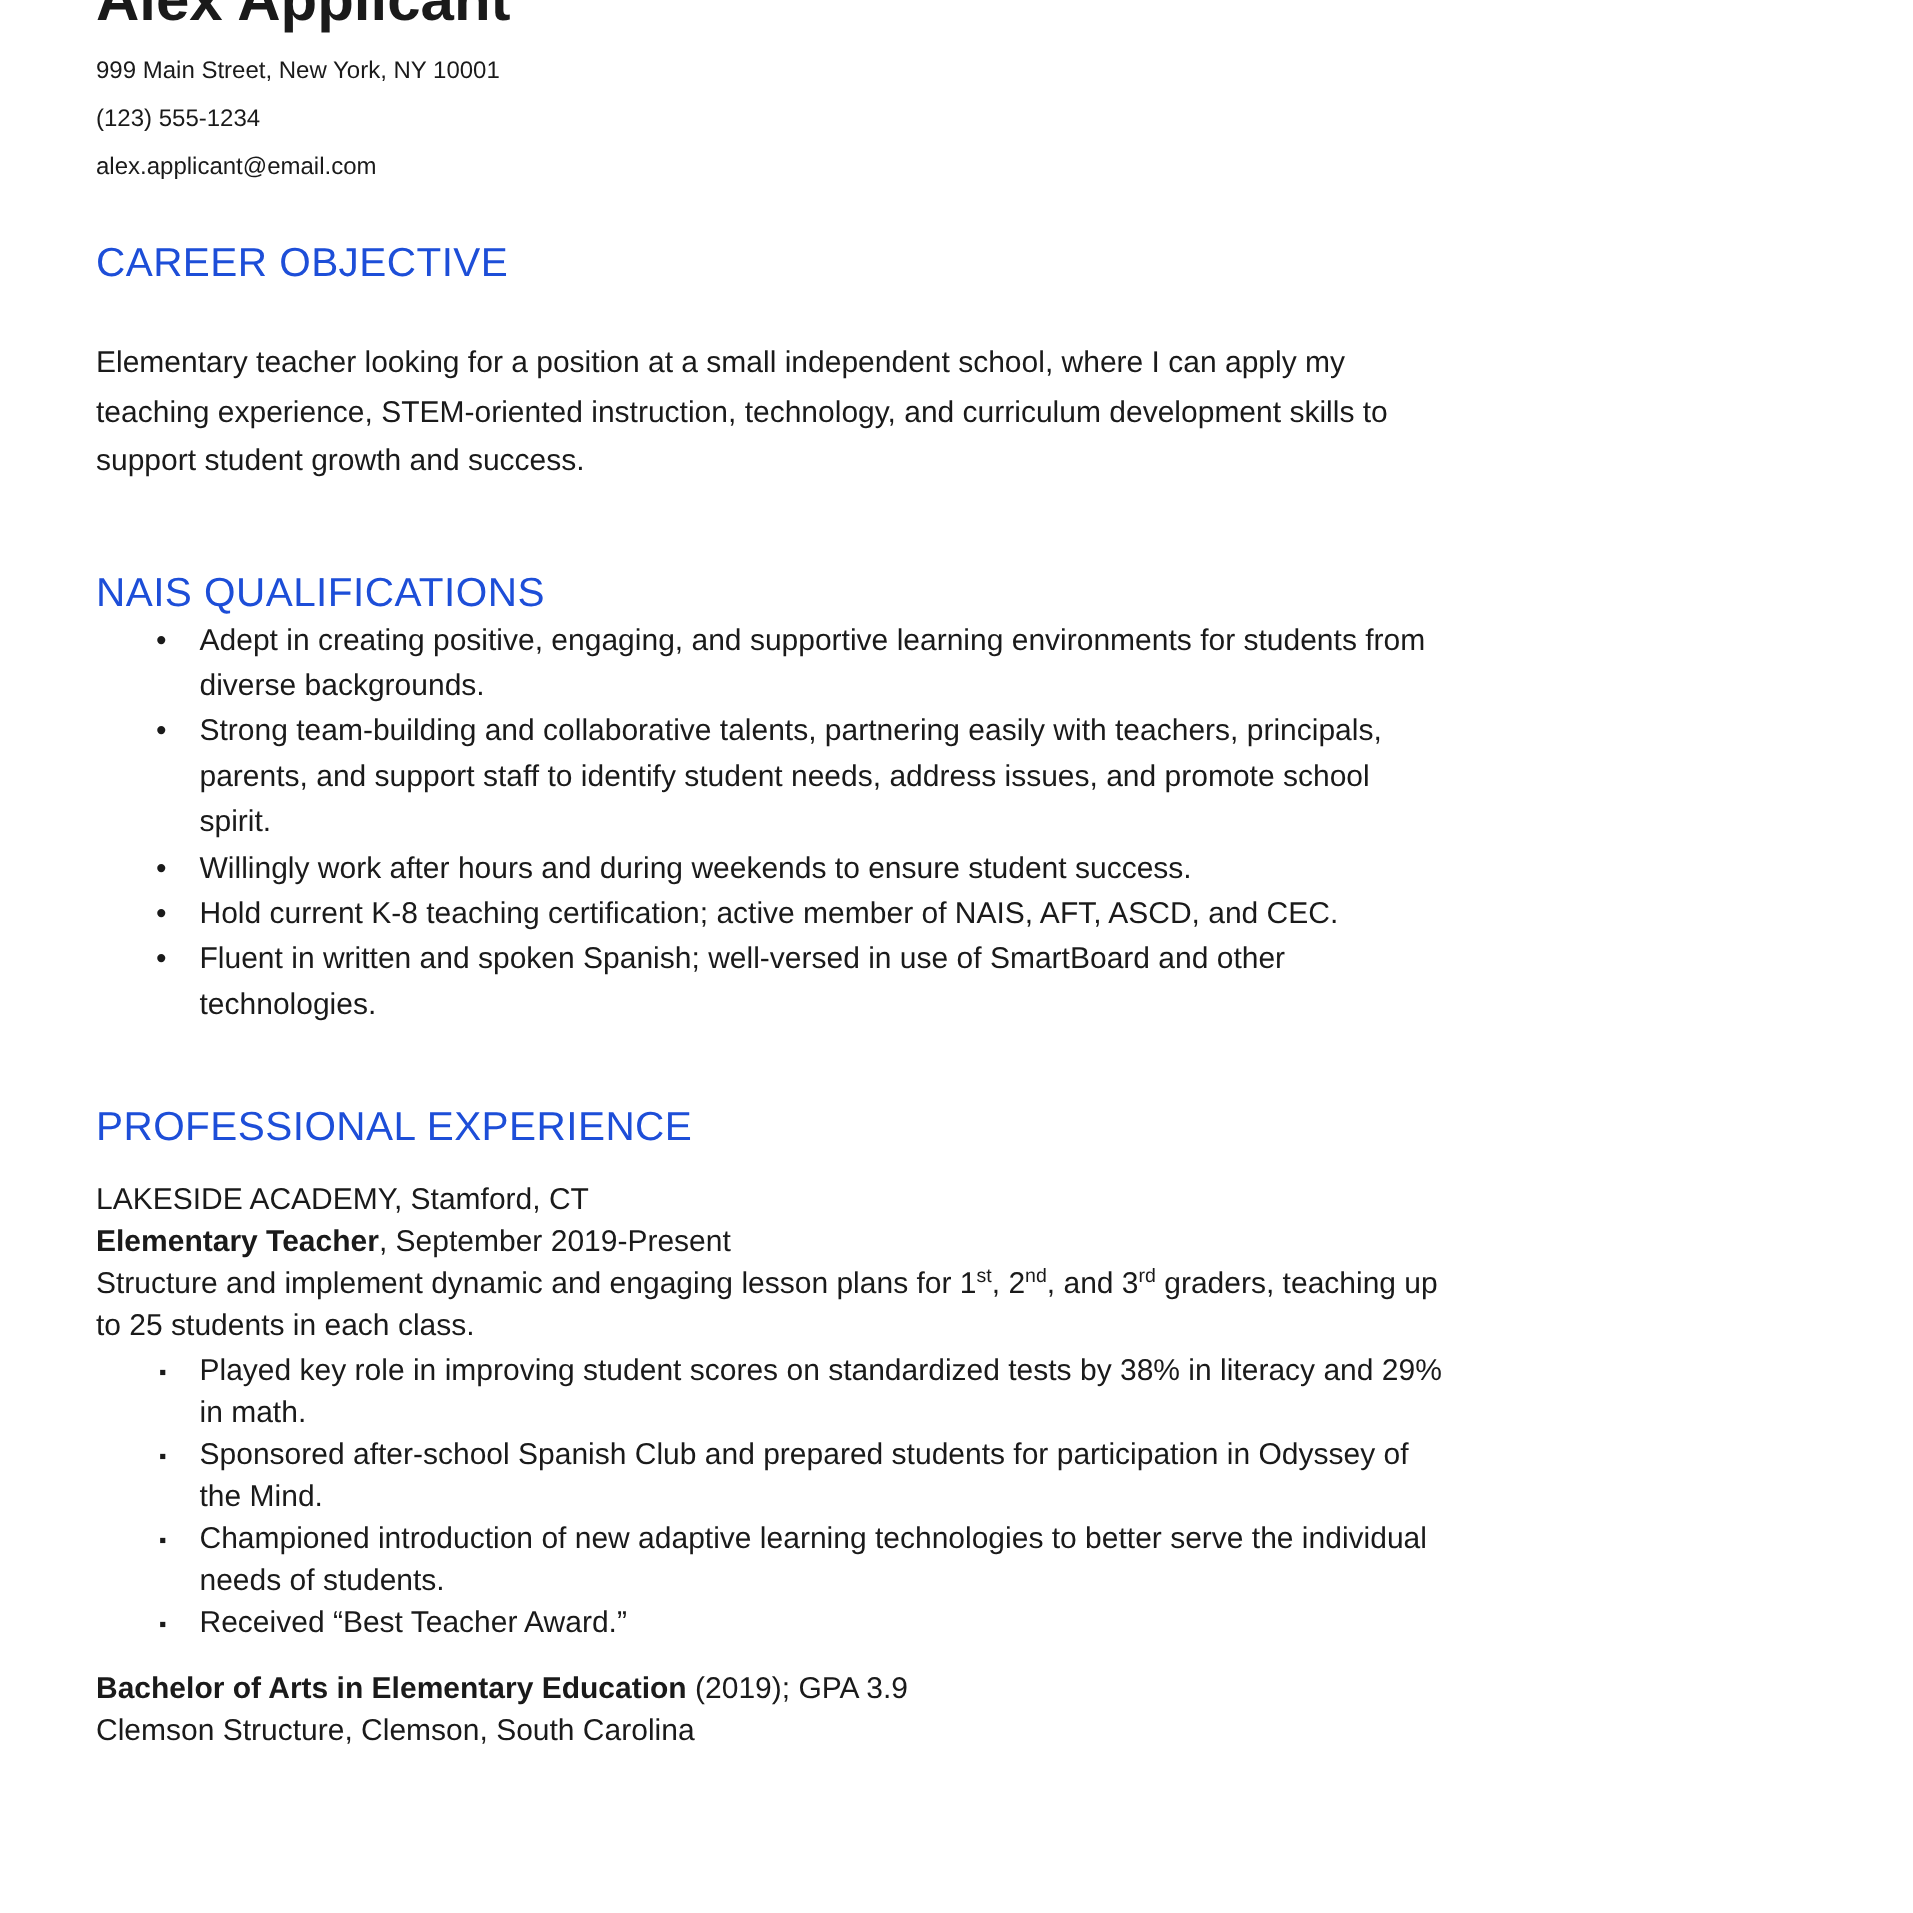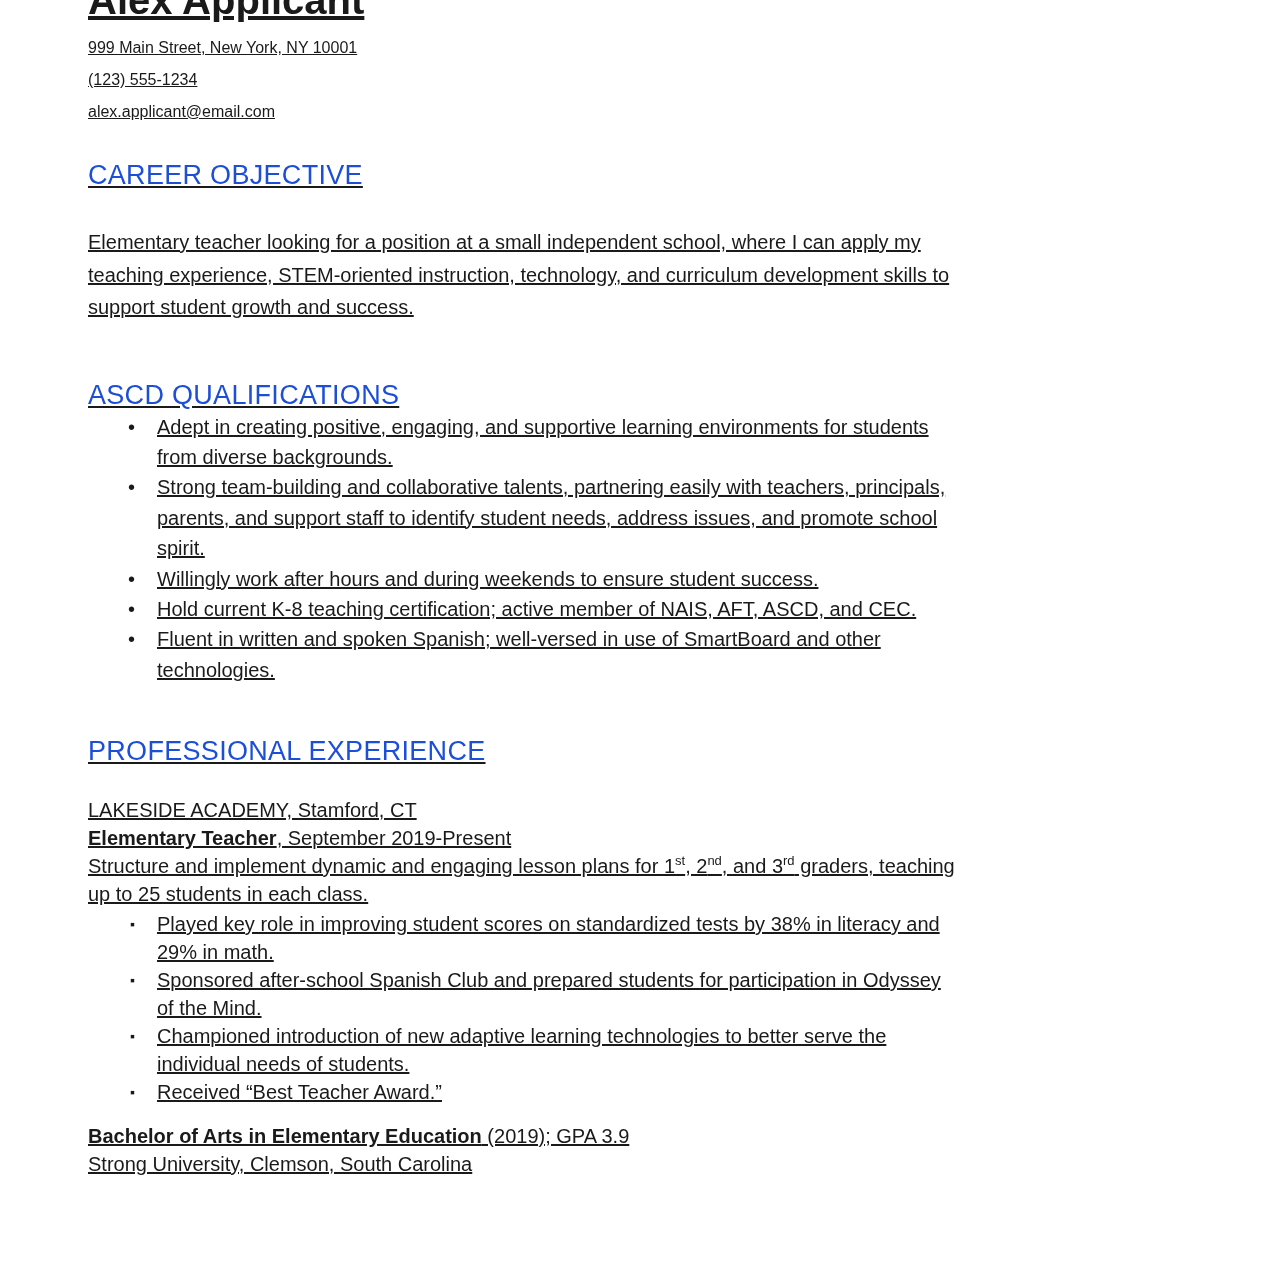--- a/index.html
+++ b/index.html
@@ -7,23 +7,22 @@
     width: 1275px;
     height: 1275px;
     background: #ffffff;
     overflow: hidden;
     font-family: "Liberation Sans", sans-serif;
     color: #1a1a1a;
   }
   .page {
     width: 1110px;
     height: 1275px;
-    padding: 0 148px 0 88px;
+    padding: 0 148px 0 64px;
     overflow: hidden;
-    text-decoration: underline;
   }
   
   .name {
     font-size: 40px;
     font-weight: 600;
     line-height: 40px;
     margin-top: -20px;
     white-space: nowrap;
   }
   .contact {
@@ -63,21 +62,21 @@
     line-height: 30.4px;
   }
   ul.quals-list li::before {
     content: "\2022";
     position: absolute;
     left: 40px;
     top: 0;
   }
 
   .experience-block {
-    margin-top: 28px;
+    margin-top: 18px;
     font-size: 20px;
     line-height: 28px;
   }
   .employer-line { }
   .job-title { font-weight: 700; }
   .summary sup {
     font-size: 13px;
     line-height: 0;
   }
 
@@ -116,21 +115,21 @@
   <div class="contact">
     <div class="contact-line">999 Main Street, New York, NY 10001</div>
     <div class="contact-line">(123) 555-1234</div>
     <div class="contact-line">alex.applicant@email.com</div>
   </div>
 
   <div class="section-heading heading-objective">CAREER OBJECTIVE</div>
 
   <div class="objective-text">Elementary teacher looking for a position at a small independent school, where I can apply my teaching experience, STEM-oriented instruction, technology, and curriculum development skills to support student growth and success.</div>
 
-  <div class="section-heading heading-quals">ASCD QUALIFICATIONS</div>
+  <div class="section-heading heading-quals">NAIS QUALIFICATIONS</div>
 
   <ul class="bullets quals-list">
       <li>Adept in creating positive, engaging, and supportive learning environments for students from diverse backgrounds.</li>
       <li>Strong team-building and collaborative talents, partnering easily with teachers, principals, parents, and support staff to identify student needs, address issues, and promote school spirit.</li>
       <li>Willingly work after hours and during weekends to ensure student success.</li>
       <li>Hold current K-8 teaching certification; active member of NAIS, AFT, ASCD, and CEC.</li>
       <li>Fluent in written and spoken Spanish; well-versed in use of SmartBoard and other technologies.</li>
     </ul>
 
   <div class="section-heading heading-experience">PROFESSIONAL EXPERIENCE</div>
@@ -150,16 +149,16 @@
       <li>Sponsored after-school Spanish Club and prepared students for participation in Odyssey of the Mind.</li>
       <li>Championed introduction of new adaptive learning technologies to better serve the individual needs of students.</li>
       <li>Received “Best Teacher Award.”</li>
     </ul>
 
 
   <div class="education-block">
     <div class="degree-line">
       <span class="degree">Bachelor of Arts in Elementary Education</span><span> (2019); GPA 3.9</span>
     </div>
-    <div class="school-line">Strong University, Clemson, South Carolina</div>
+    <div class="school-line">Clemson Structure, Clemson, South Carolina</div>
   </div>
 
 </div>
 
 </body></html>

